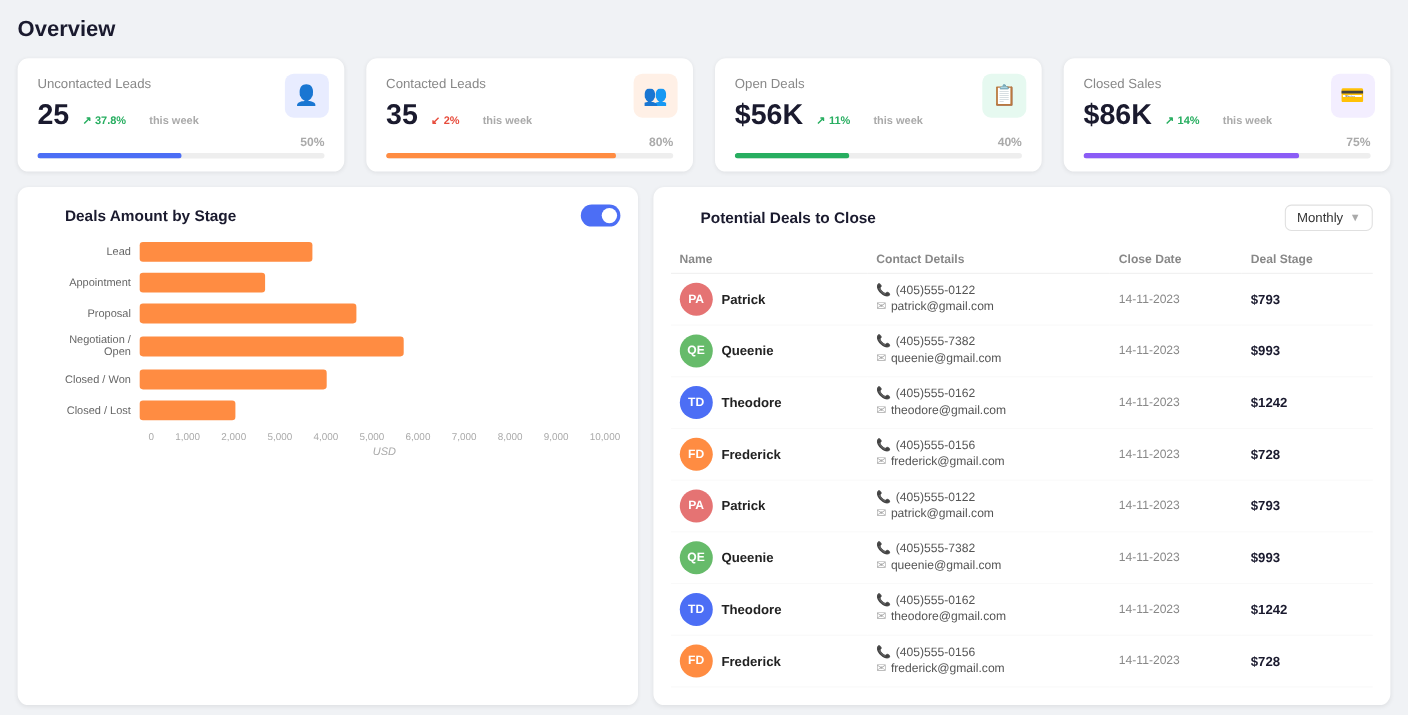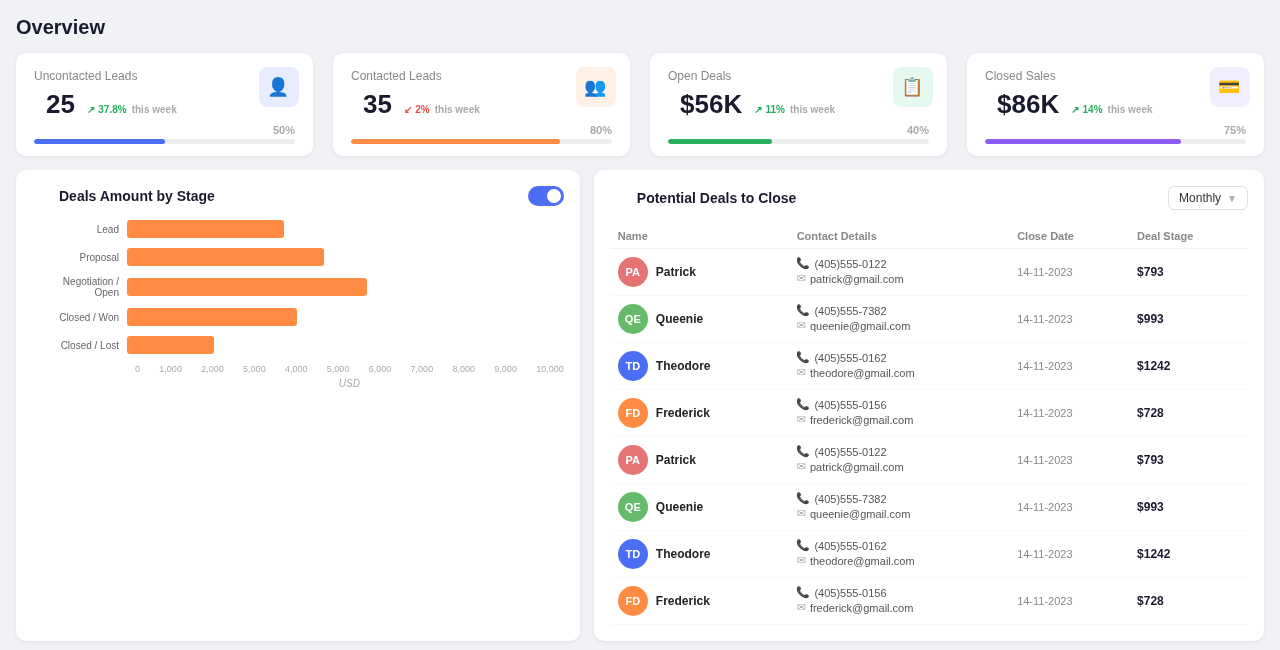--- a/index.html
+++ b/index.html
@@ -12,28 +12,28 @@
     .metric-row { display: flex; gap: 20px; margin-bottom: 14px; }
     .metric-card {
       background: #fff;
       border-radius: 10px;
       padding: 16px 18px 12px;
       flex: 1;
       box-shadow: 0 1px 4px rgba(0,0,0,0.07);
       position: relative;
     }
     .metric-card .card-title { font-size: 12px; color: #888; font-weight: 500; margin-bottom: 6px; }
-    .metric-card .card-value { font-size: 26px; font-weight: 700; color: #1a1a2e; margin-left: 12px; }
+    .metric-card .card-value { font-size: 26px; font-weight: 700; color: #1a1a2e; }
     .metric-card .card-badge {
       display: inline-flex; align-items: center; gap: 3px;
       font-size: 10px; font-weight: 600; margin-left: 8px; vertical-align: middle;
     }
     .badge-up { color: #27ae60; }
     .badge-down { color: #e74c3c; }
-    .metric-card .card-week { font-size: 10px; color: #aaa; margin-left: 2px; }
+    .metric-card .card-week { font-size: 10px; color: #aaa; margin-left: 18px; }
     .metric-card .card-percent { font-size: 11px; color: #aaa; text-align: right; margin-bottom: 3px; margin-top: 4px; font-weight: bold; }
     .metric-card .progress-bar { height: 5px; border-radius: 3px; background: #eee; overflow: hidden; }
     .metric-card .progress-fill { height: 100%; border-radius: 3px; }
     .metric-card .icon-bubble {
       position: absolute; top: 14px; right: 14px;
       width: 40px; height: 40px; border-radius: 8px;
       display: flex; align-items: center; justify-content: center;
       font-size: 18px;
     }
 
@@ -174,20 +174,26 @@
       <div class="panel-header">
         <span class="panel-title">Deals Amount by Stage</span>
         <div class="toggle"></div>
       </div>
       <div class="chart-area" id="deals-chart">
           <div class="bar-chart">
     <div class="bar-row">
       <div class="bar-label">Lead</div>
       <div class="bar-track">
         <div class="bar-fill" style="width:36%;background:#ff8c42"></div>
+      </div>
+    </div>
+    <div class="bar-row">
+      <div class="bar-label">Appointment</div>
+      <div class="bar-track">
+        <div class="bar-fill" style="width:26%;background:#ff8c42"></div>
       </div>
     </div>
     <div class="bar-row">
       <div class="bar-label">Proposal</div>
       <div class="bar-track">
         <div class="bar-fill" style="width:45%;background:#ff8c42"></div>
       </div>
     </div>
     <div class="bar-row">
       <div class="bar-label">Negotiation /<br>Open</div>

